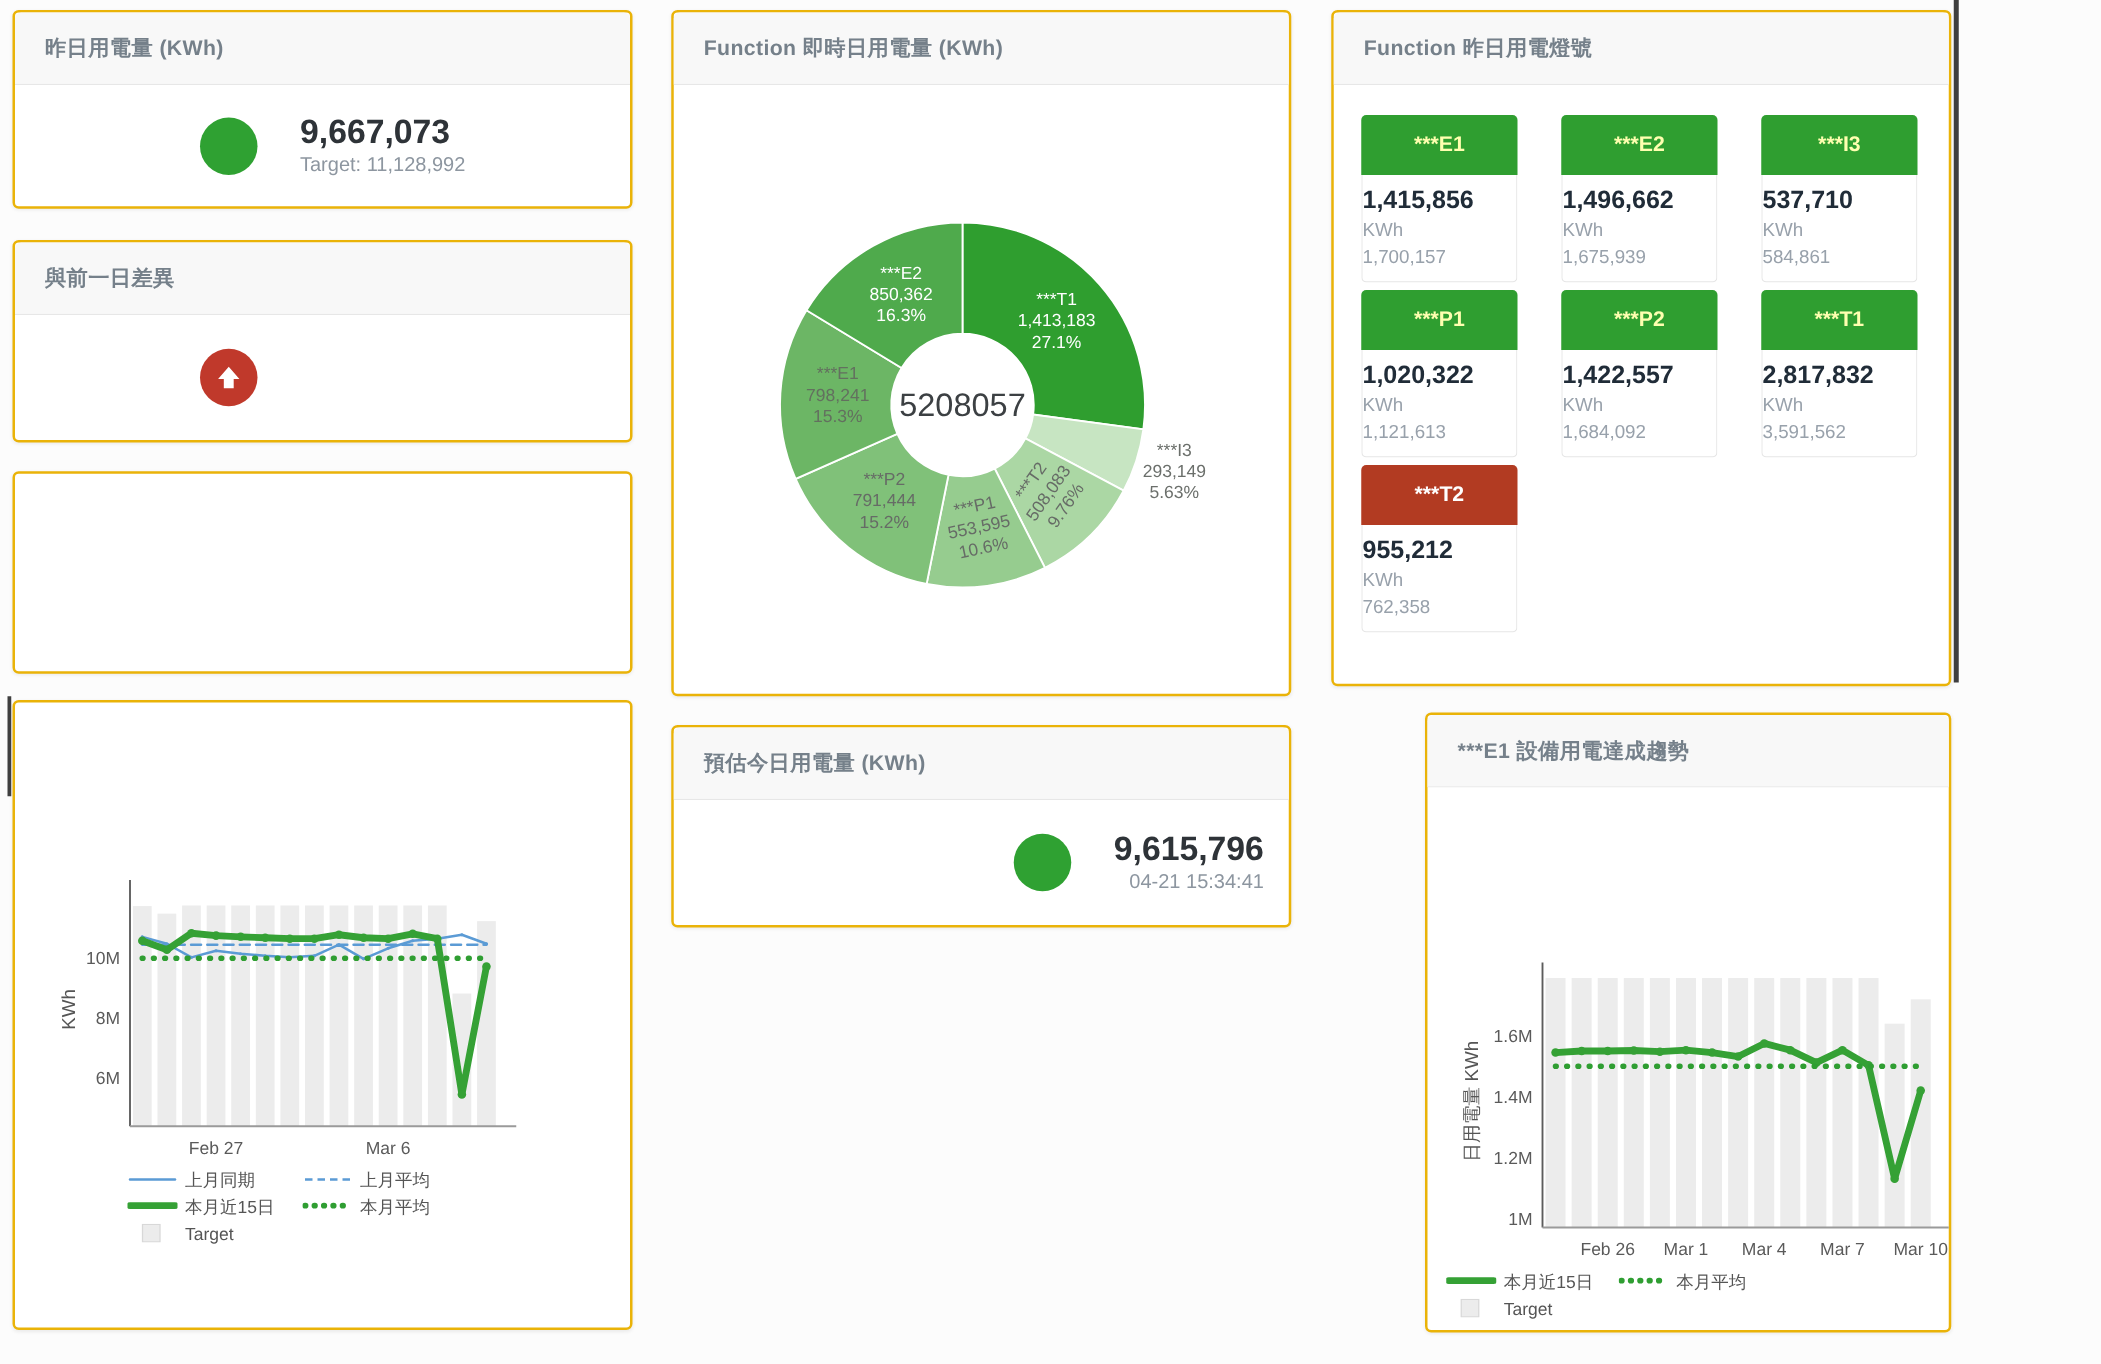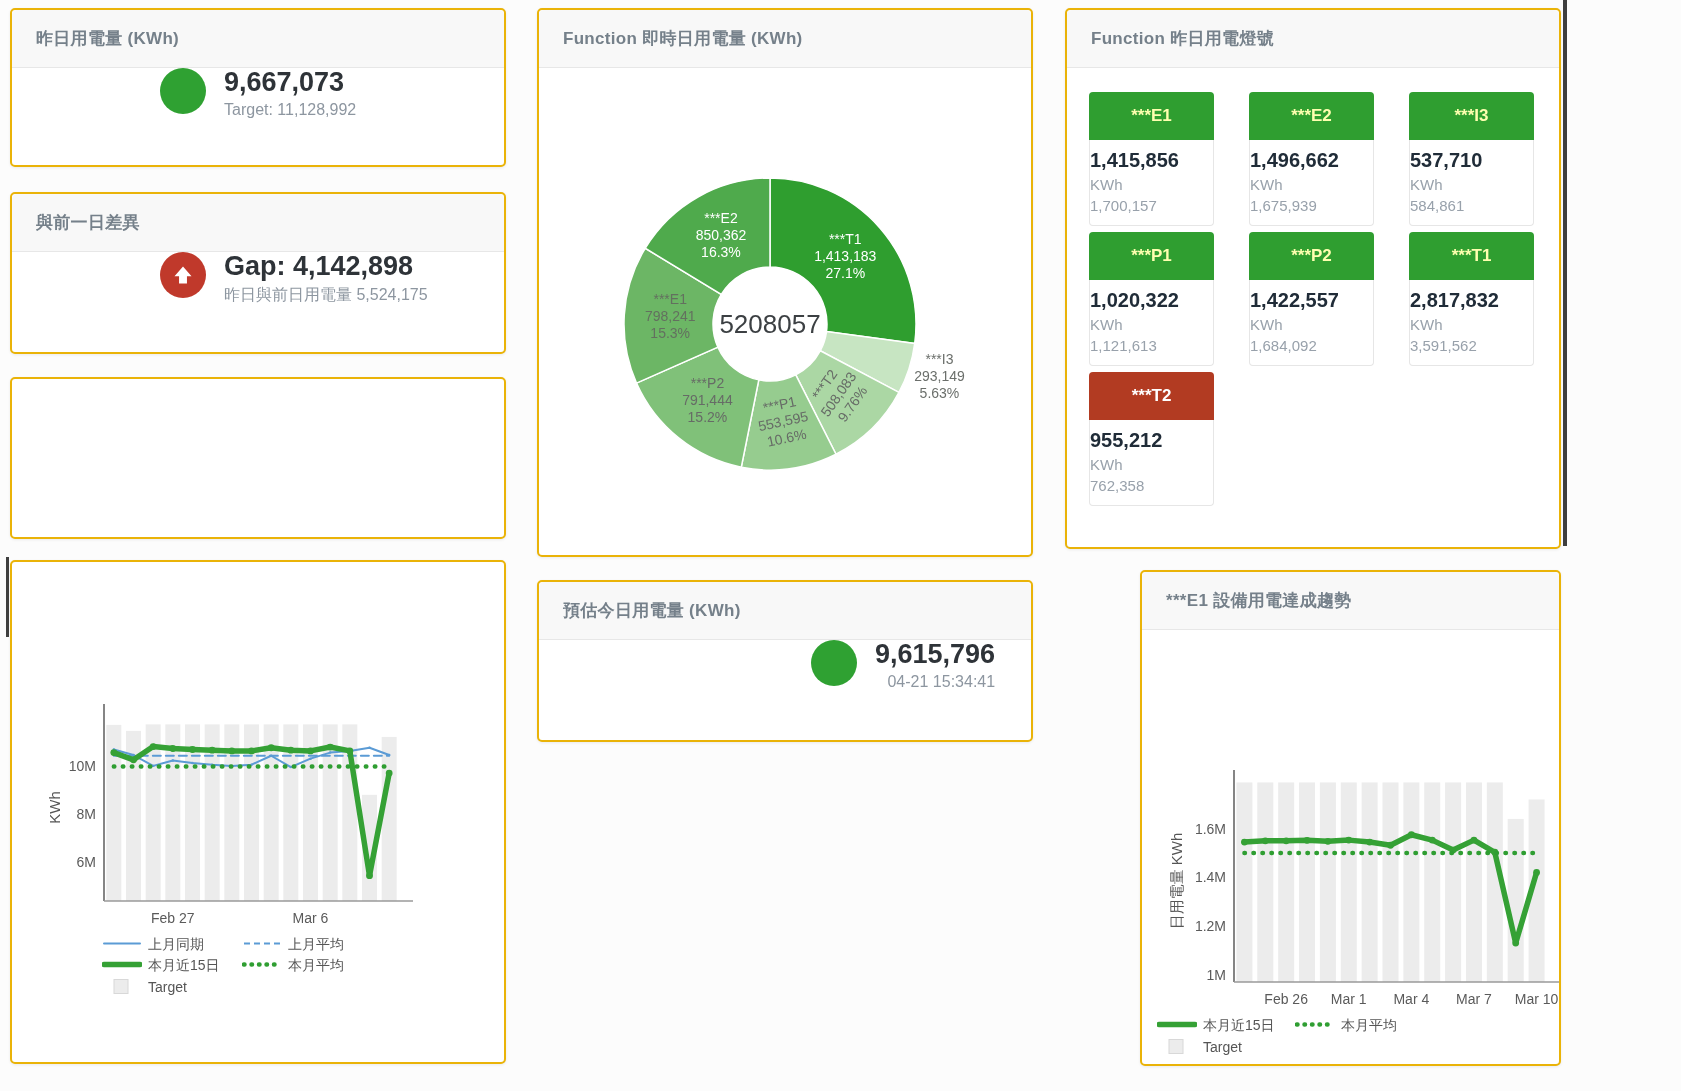--- a/index.html
+++ b/index.html
@@ -11,21 +11,21 @@
   .card{
     position:absolute;background:#fff;border:2px solid #eab308;border-radius:5px;
     box-shadow:0 1px 3px rgba(0,0,0,.07);
   }
   .card-header{
     height:57px;display:flex;align-items:center;padding:0 24px;
     background:#f8f8f8;border-bottom:1px solid #e7e7e7;border-radius:5px 5px 0 0;
     font-size:17px;font-weight:bold;color:#75808a;letter-spacing:.3px;
   }
   
-  .stat-body{display:flex;gap:18px;height:calc(100% - 58px);padding-left:148px;box-sizing:border-box}
+  .stat-body{display:flex;align-items:center;gap:34px;height:calc(100% - 58px);padding-left:148px;box-sizing:border-box}
   .stat-body.shift{padding-left:272px}
   .circle{width:46px;height:46px;border-radius:50%;flex:none;display:flex;align-items:center;justify-content:center}
   .stat-value{font-size:27px;font-weight:bold;color:#2e3338;line-height:1.1;white-space:nowrap}
   .stat-sub{font-size:16px;color:#8d96a0;margin-top:3px;white-space:nowrap}
   
   .tiles{display:grid;grid-template-columns:repeat(3,125px);column-gap:35px;row-gap:6px;padding:24px 22px}
   .tile-header{text-align:center;font-weight:bold;font-size:17px;padding:14px 0;border-radius:4px 4px 0 0}
   .tile-header.green{background:#2f9e30;color:#ffffb0}
   .tile-header.red{background:#b23b22;color:#ffffff}
   .tile-body{border:1px solid #e6e6e6;border-top:none;border-radius:0 0 4px 4px;text-align:left;padding:9px 0 11px;background:#fff}
@@ -57,24 +57,20 @@
   </div>
 </div>
 
 <div class="card" style="left:10px;top:192px;width:492px;height:158px">
   <div class="card-header">與前一日差異</div>
   <div class="stat-body">
     <div class="circle" style="background:#c0392b">
       <svg width="28" height="28" viewBox="0 0 46 46">
           <path d="M23 9 L37 25 H29.5 V37 H16.5 V25 H9 Z" fill="#fff"></path>
         </svg>
-    </div>
-    <div>
-      <div class="stat-value">Gap: 4,142,898</div>
-      <div class="stat-sub">昨日與前日用電量 5,524,175</div>
     </div>
   </div>
 </div>
 
 <div class="card" style="left:10px;top:377px;width:492px;height:158px">
 </div>
 
 <div class="card" style="left:10px;top:560px;width:492px;height:500px">
   <svg class="chart" width="492" height="372">
       <rect x="94.33333333333333" y="162.85806451612905" width="15" height="176.14193548387095" fill="#ececec"></rect>

